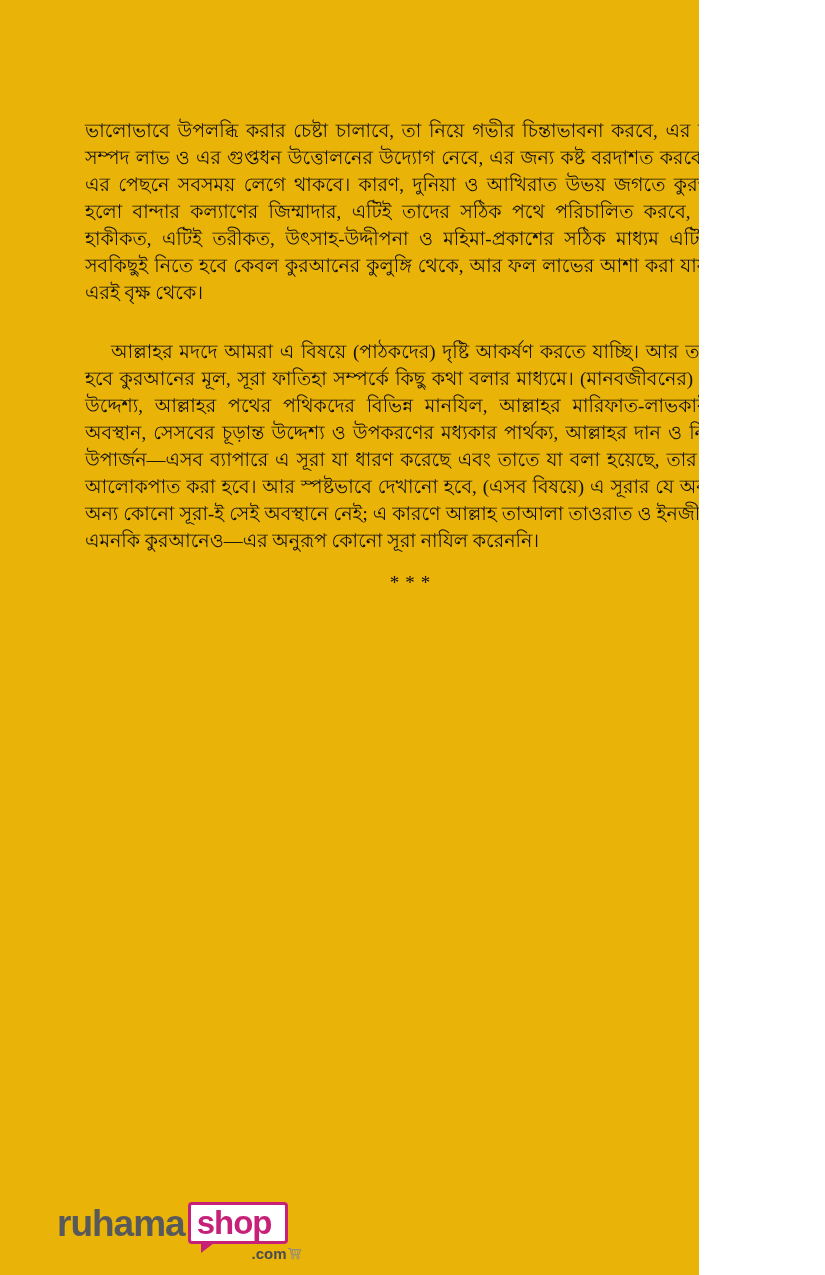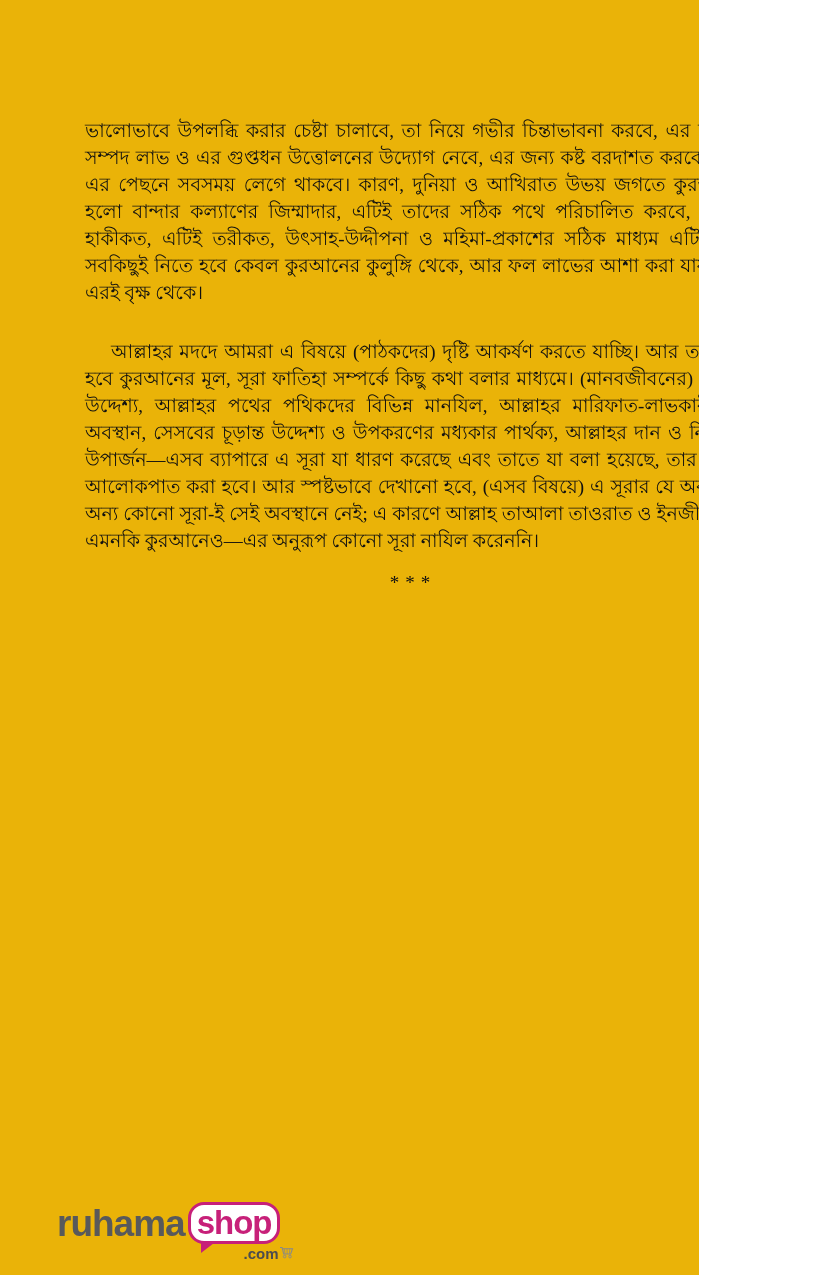--- a/index.html
+++ b/index.html
@@ -61,22 +61,22 @@
   }
   .bubble-wrap {
     position: relative;
     margin-left: 3px;
     display: inline-block;
   }
   .bubble {
     display: inline-block;
     background: #ffffff;
     border: 3px solid #c72079;
-    border-radius: 16px;
-    padding: 1px 6px 2px 6px;
+    border-radius: 4px;
+    padding: 1px 14px 2px 6px;
     line-height: 1;
   }
   .shop {
     font-size: 33px;
     font-weight: 700;
     color: #c72079;
     letter-spacing: -1px;
     line-height: 1;
   }
   .bubble-tail {
@@ -86,20 +86,21 @@
     width: 0;
     height: 0;
     border-top: 10px solid #c72079;
     border-right: 13px solid transparent;
   }
   .domain-row {
     position: absolute;
     right: -14px;
     bottom: -17px;
     display: flex;
+    align-items: center;
     white-space: nowrap;
   }
   .com {
     font-size: 15px;
     font-weight: 700;
     color: #4c4c4e;
     letter-spacing: 0px;
     line-height: 1;
   }
   .cart {

